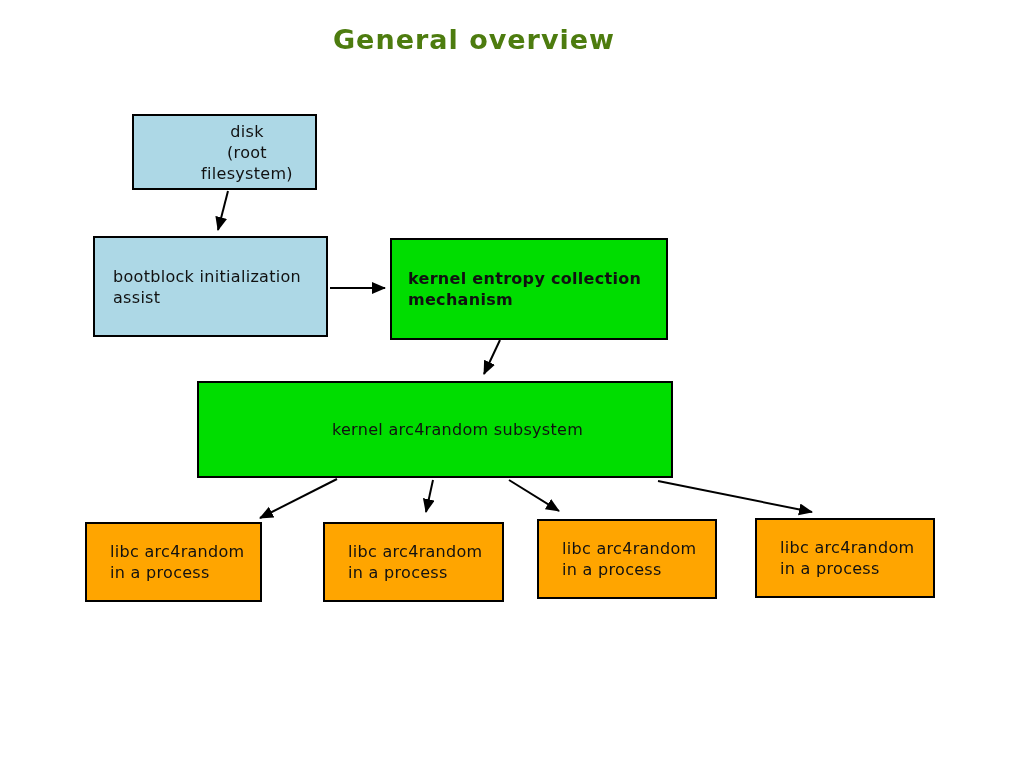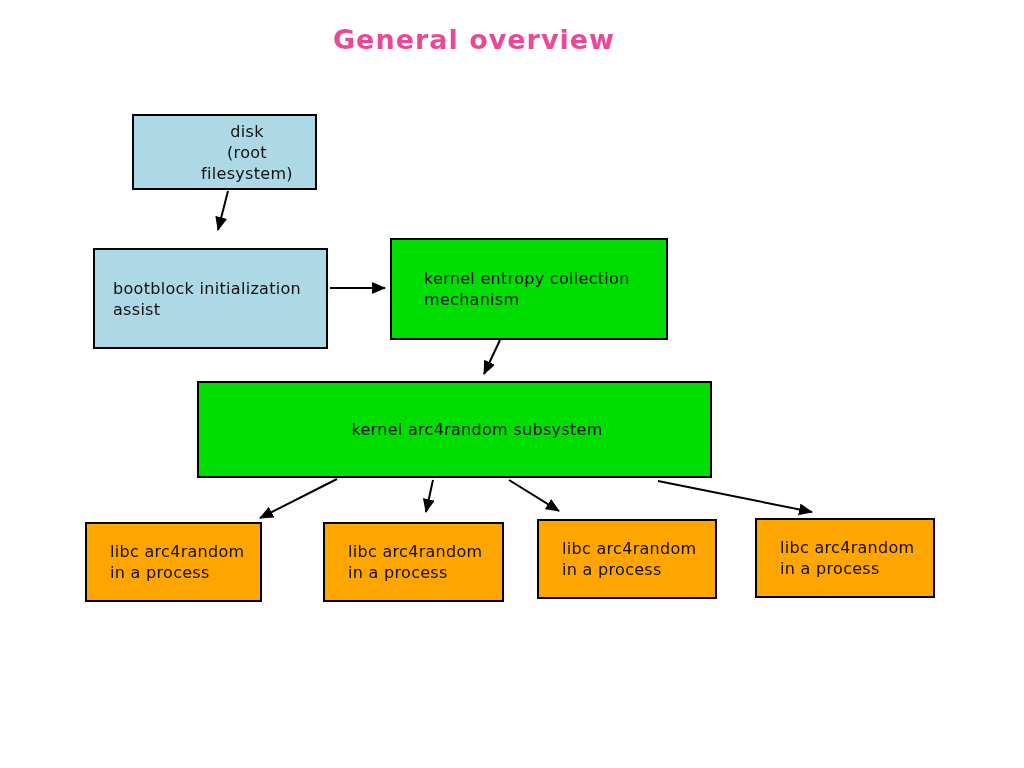--- a/index.html
+++ b/index.html
@@ -17,21 +17,21 @@
     width: 1024px; height: 768px;
   }
   .slide-title {
     position: absolute;
     left: 0; top: 24px;
     width: 948px;
     text-align: center;
     font-size: 27px;
     font-weight: bold;
     letter-spacing: 1px;
-    color: #ec4899;
+    color: #4d7c0f;
   }
   .arrows {
     position: absolute;
     left: 0; top: 0;
     width: 1024px; height: 768px;
     pointer-events: none;
   }
   .node {
     position: absolute;
     border: 2px solid #000000;
@@ -41,22 +41,22 @@
     line-height: 21px;
     letter-spacing: 0.3px;
   }
   .node .label {
     white-space: pre-line;
   }
   .node.center { justify-content: center; padding-left: 45px; }
   .node.center .label { text-align: center; }
   .node-disk      { left: 132px; top: 114px; width: 185px; height:  76px; }
   .node-bootblock { left:  93px; top: 236px; width: 235px; height: 101px; padding-left: 18px; }
-  .node-entropy   { left: 390px; top: 238px; width: 278px; height: 102px; padding-left: 32px; }
-  .node-subsystem { left: 197px; top: 381px; width: 515px; height:  97px; }
+  .node-entropy   { left: 390px; top: 238px; width: 278px; height: 102px; padding-left: 16px; font-weight: bold; }
+  .node-subsystem { left: 197px; top: 381px; width: 476px; height:  97px; }
   .node-libc1     { left:  85px; top: 522px; width: 177px; height:  80px; padding-left: 23px; }
   .node-libc2     { left: 323px; top: 522px; width: 181px; height:  80px; padding-left: 23px; }
   .node-libc3     { left: 537px; top: 519px; width: 180px; height:  80px; padding-left: 23px; }
   .node-libc4     { left: 755px; top: 518px; width: 180px; height:  80px; padding-left: 23px; }
 </style>
 </head>
 <body>
 
 <div class="canvas">
 
@@ -75,21 +75,21 @@
     <line x1="433" y1="480" x2="426" y2="512" stroke="#000000" stroke-width="2" marker-end="url(#ah)"></line>
     <line x1="509" y1="480" x2="559" y2="511" stroke="#000000" stroke-width="2" marker-end="url(#ah)"></line>
     <line x1="658" y1="481" x2="812" y2="512" stroke="#000000" stroke-width="2" marker-end="url(#ah)"></line>
   </svg>
 
   <div class="node node-disk center" style="background-color: rgb(173, 216, 230);">
     <span class="label">disk
 (root filesystem)</span>
   </div>
 
-  <div class="node node-bootblock" style="background-color: rgb(173, 216, 230); margin-top: 12px;">
+  <div class="node node-bootblock" style="background-color: rgb(173, 216, 230);">
     <span class="label">bootblock initialization
 assist</span>
   </div>
 
   <div class="node node-entropy" style="background-color: rgb(0, 221, 0);">
     <span class="label">kernel entropy collection
 mechanism</span>
   </div>
 
   <div class="node node-subsystem center" style="background-color: rgb(0, 221, 0);">

